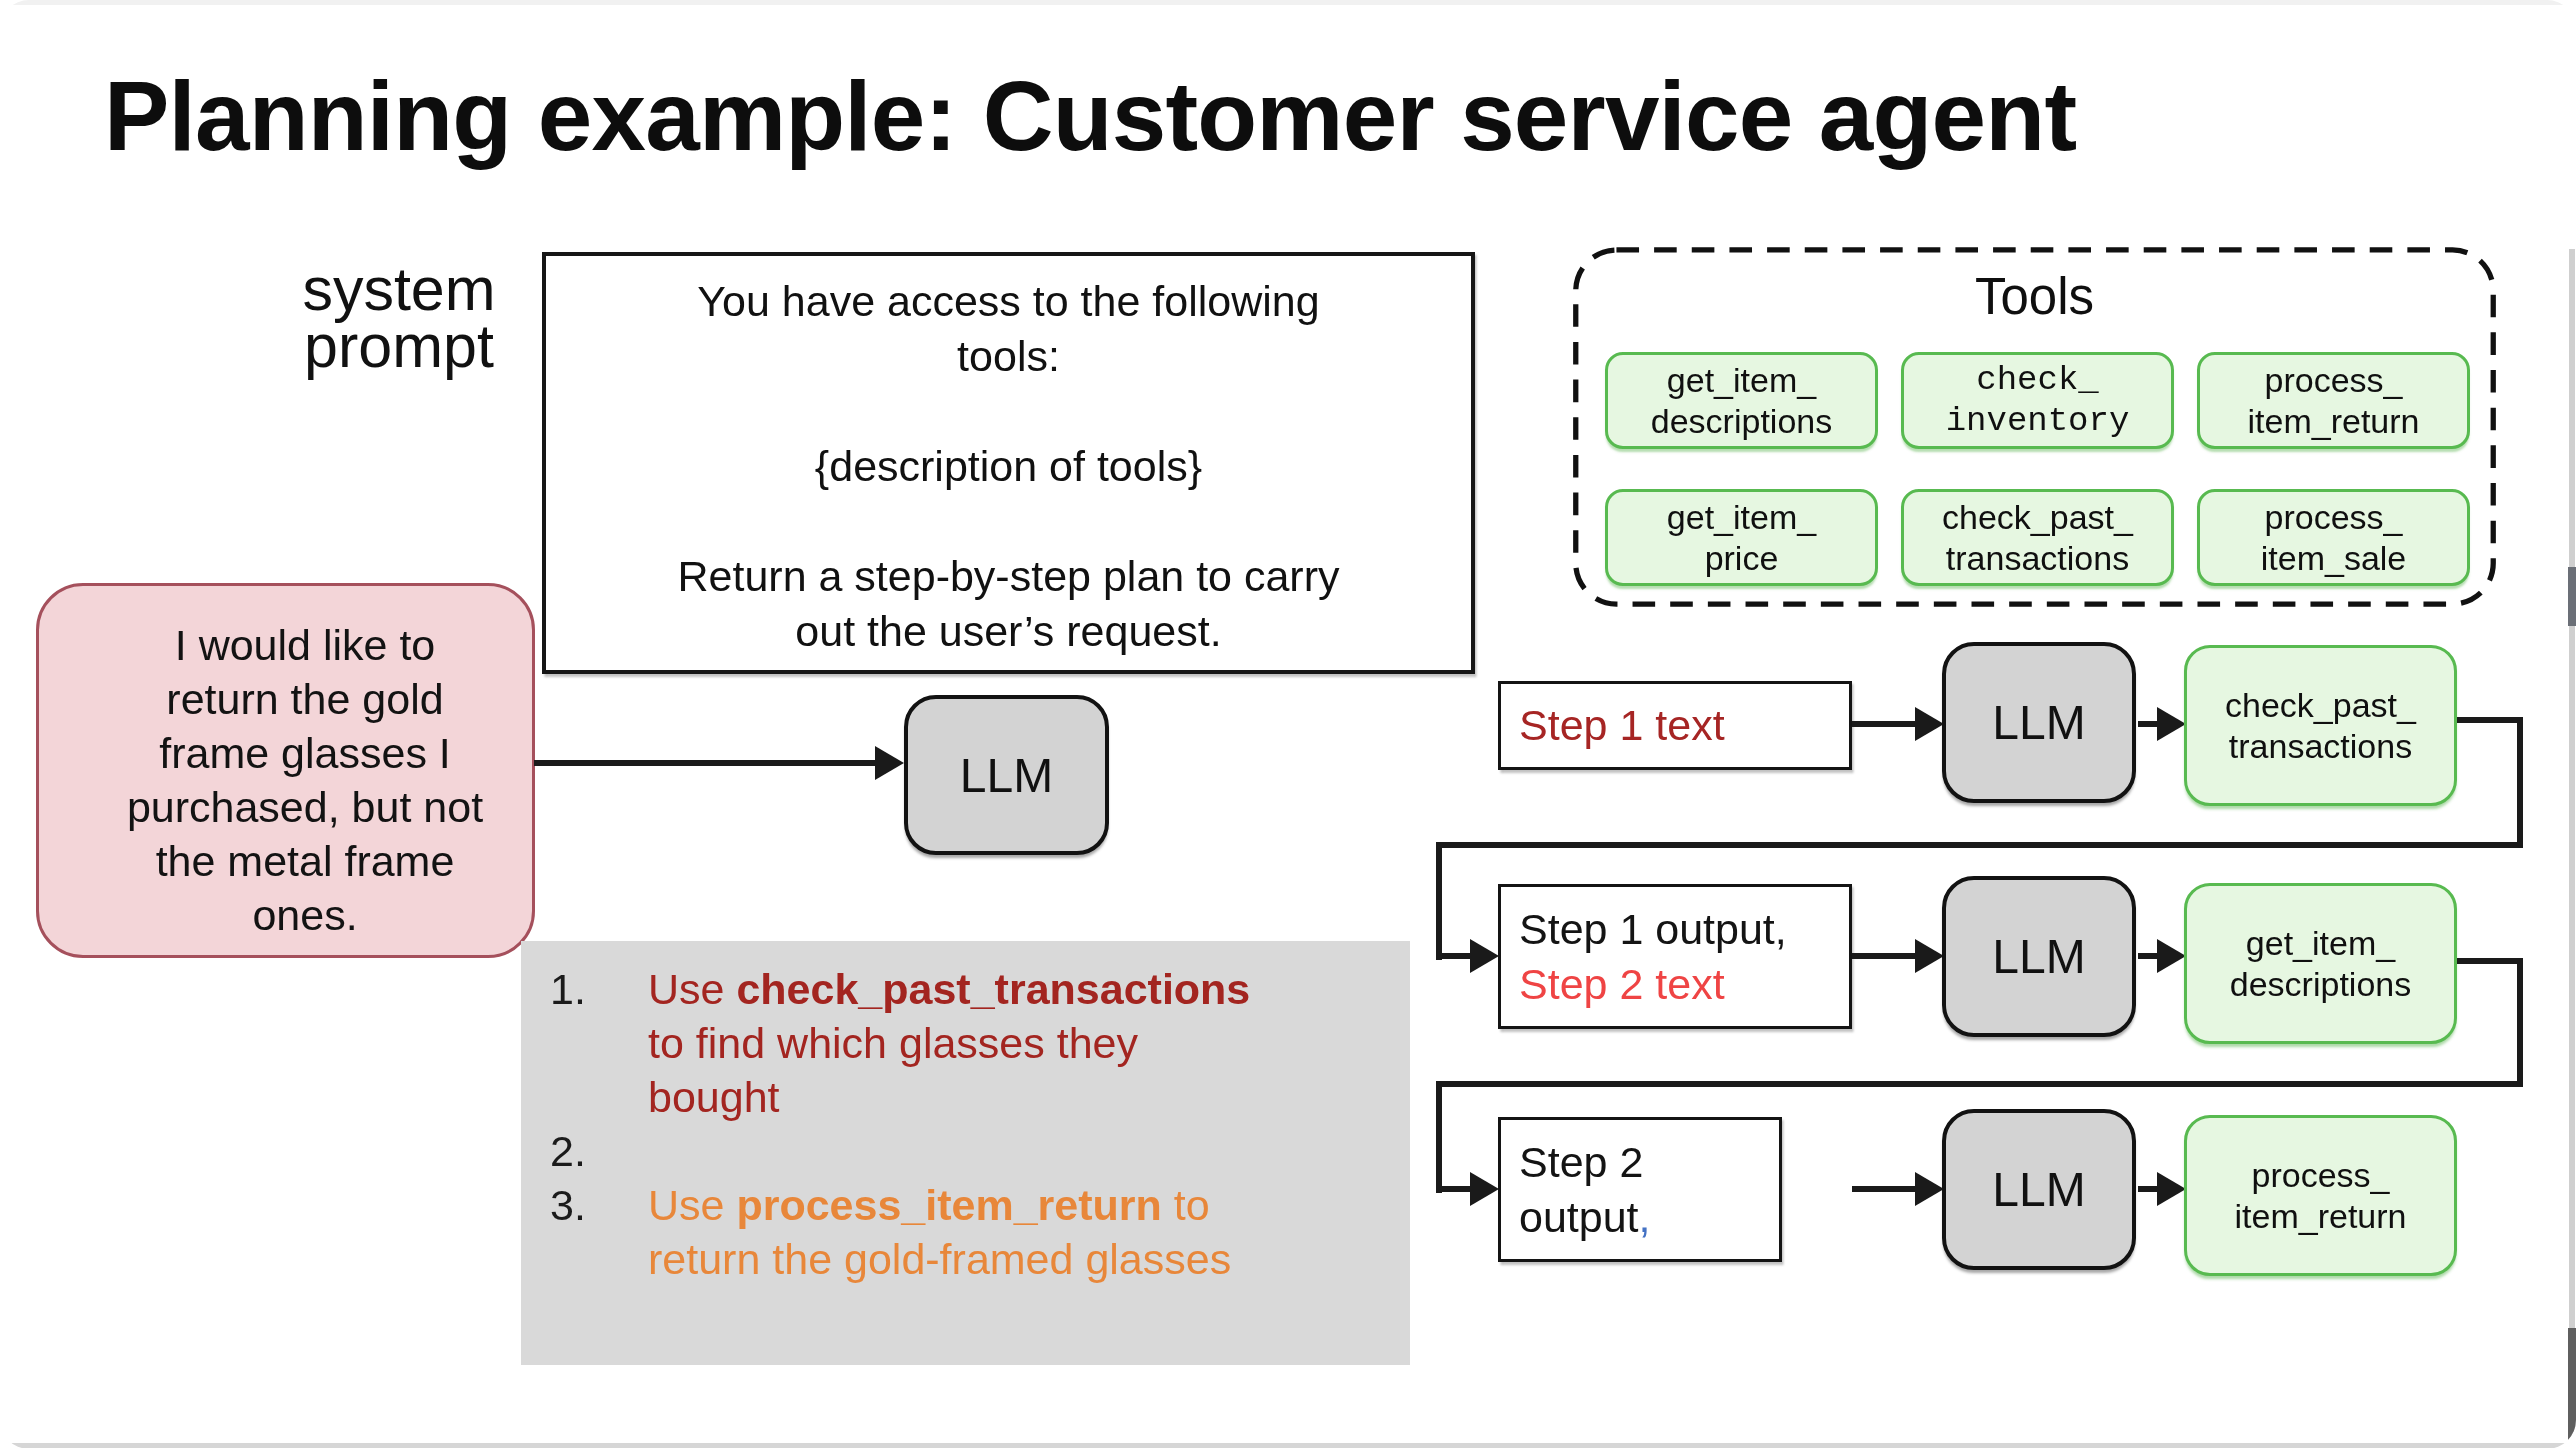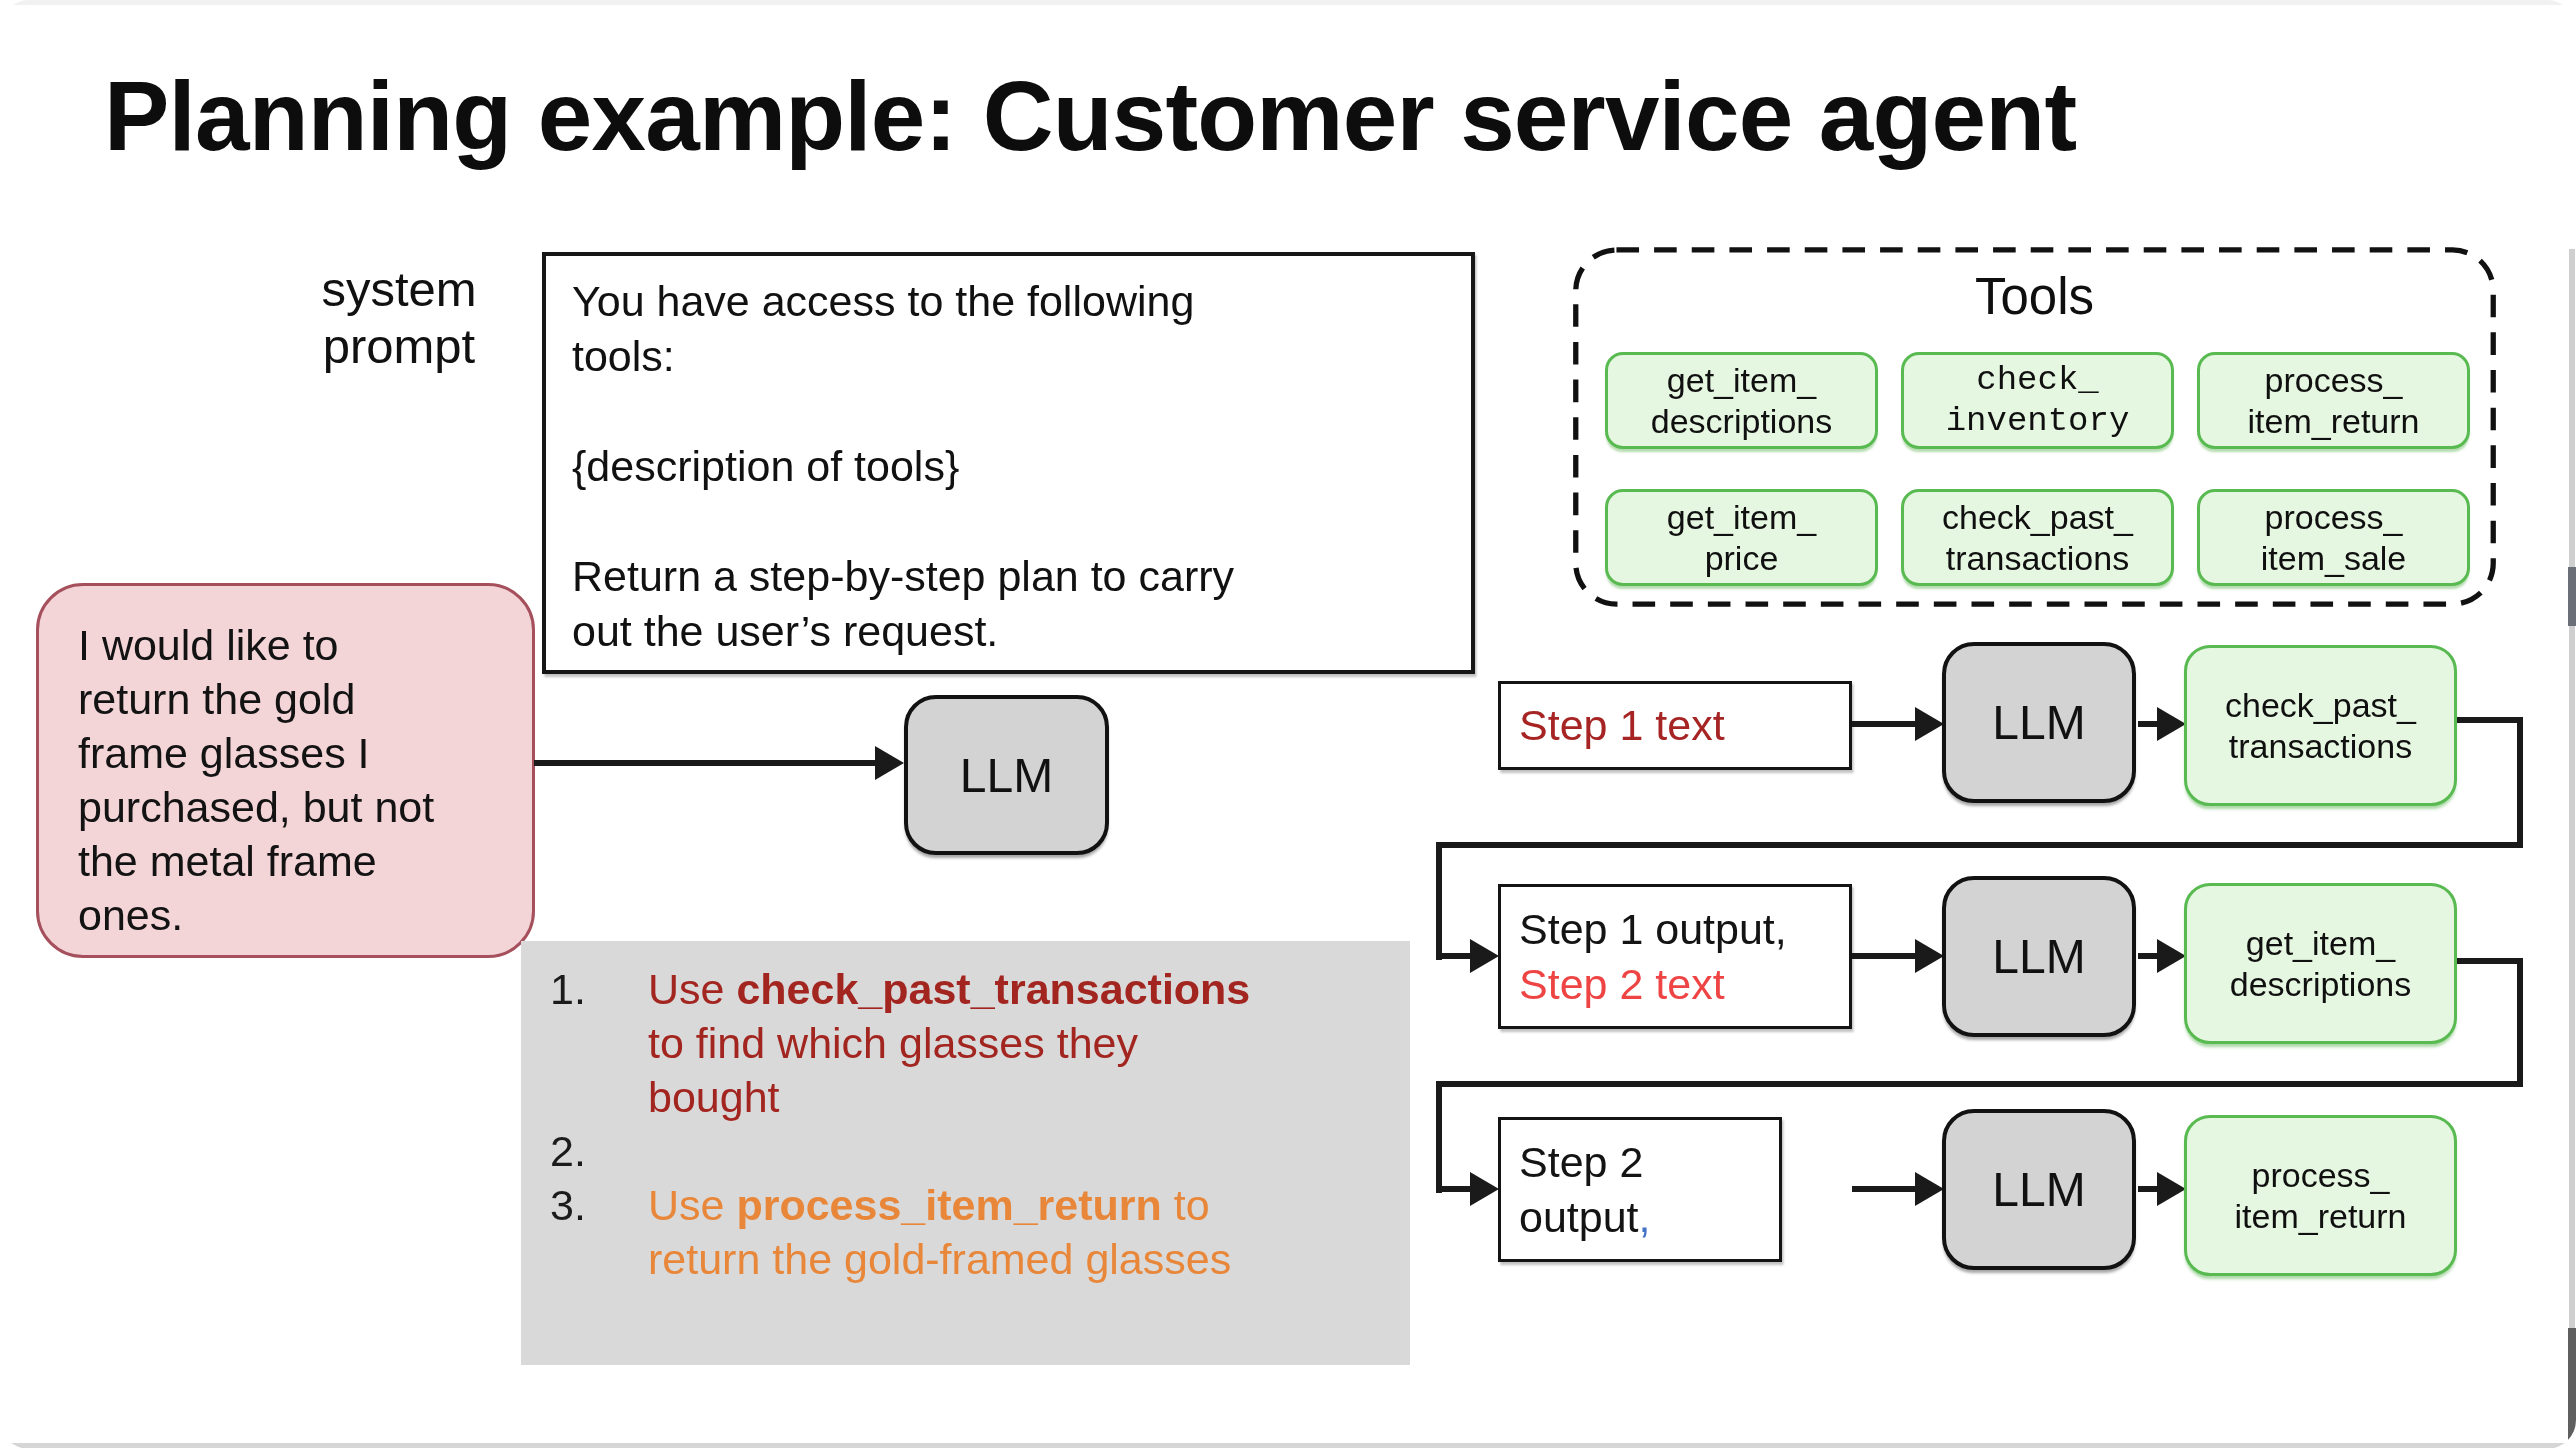--- a/index.html
+++ b/index.html
@@ -1,29 +1,29 @@
 <!DOCTYPE html>
 <html style="font-size:12px"><head>
 <meta charset="utf-8">
 <style>
   html,body{margin:0;padding:0;background:#ffffff;}
   .canvas{
     position:relative;width:2576px;height:1449px;background:#ffffff;
     font-family:"Liberation Sans", sans-serif;color:#141414;overflow:hidden;border-radius:29px;
   }
-  .pre{white-space:pre-line;}
+  .pre{white-space:pre-line;text-align:center;}
 
   .page-title{
     position:absolute;left:104px;top:60px;margin:0;
     font-size:98px;font-weight:600;letter-spacing:-0.8px;color:#0d0d0d;
   }
 
   .sys-label{
     position:absolute;left:298px;top:261px;width:202px;
-    font-size:49px;line-height:57px;text-align:center;color:#111;
+    font-size:61px;line-height:57px;text-align:center;color:#111;
   }
   .sys-box{
     position:absolute;left:542px;top:252px;width:933px;height:422px;
     background:#fff;border:4.5px solid #161616;box-sizing:border-box;
     box-shadow:2.3px 3px 2.3px rgba(0,0,0,.25);
   }
   .sys-box .inner{padding:18px 26px;font-size:43px;line-height:55px;color:#111;}
 
   .pink-box{
     position:absolute;left:36px;top:583px;width:499px;height:375px;

